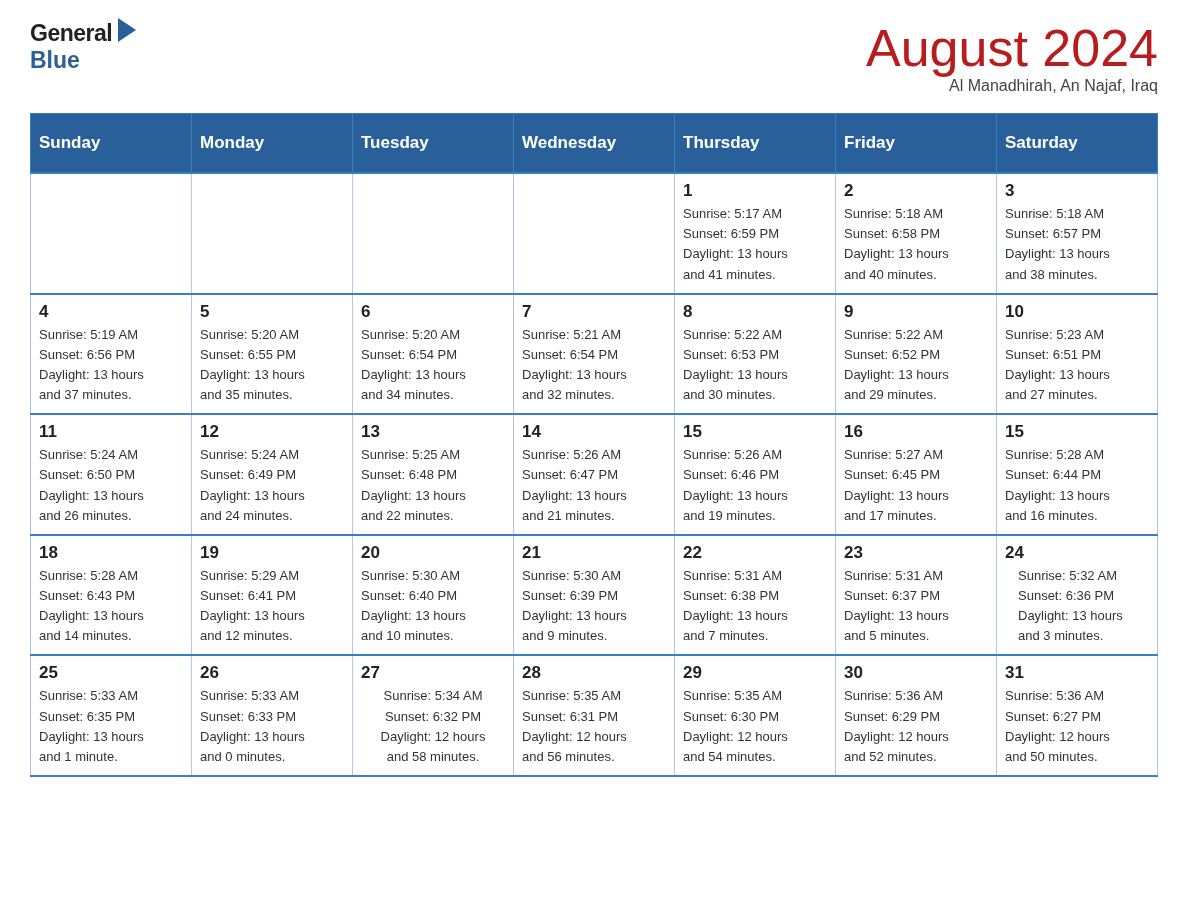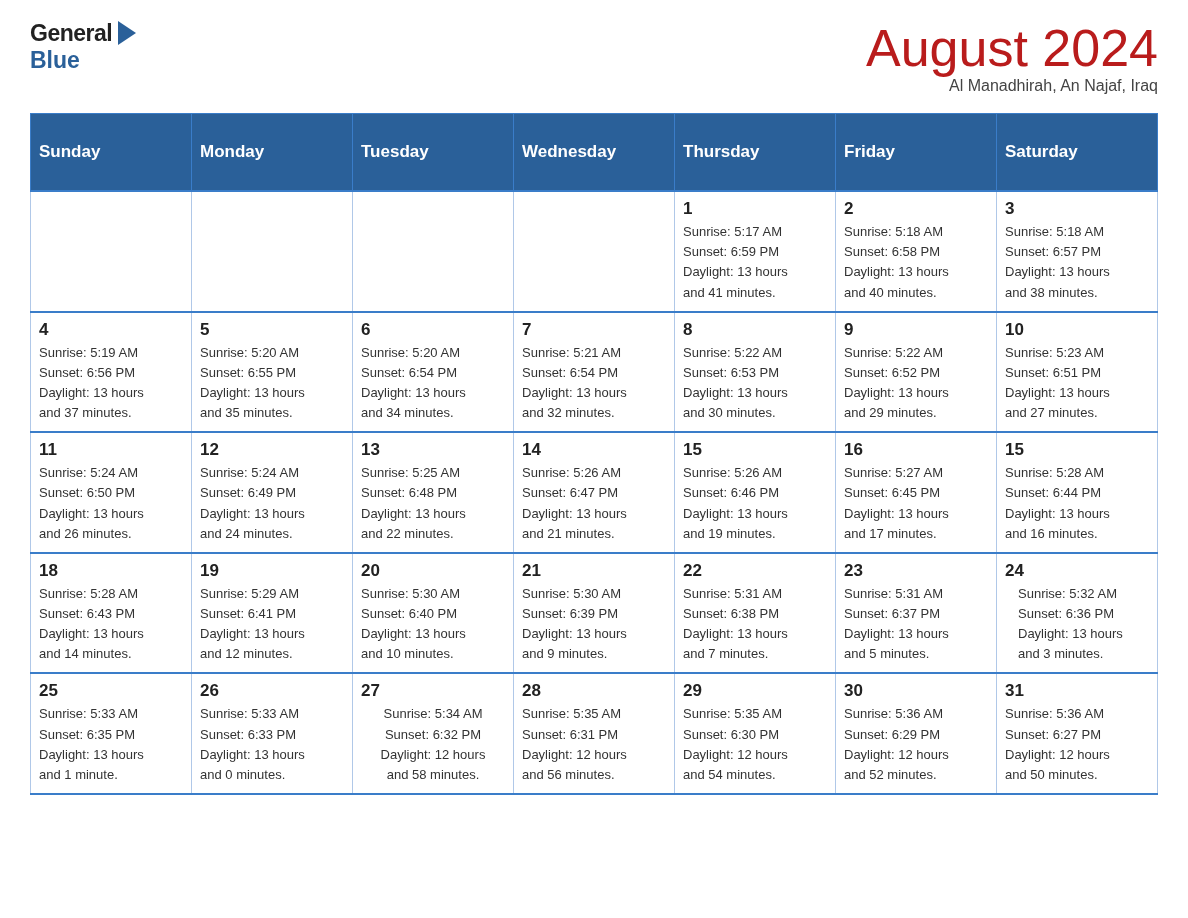--- a/index.html
+++ b/index.html
@@ -39,21 +39,21 @@
     .calendar {
       width: 100%;
       border-collapse: collapse;
       border: 1.5px solid #3a7dc9;
     }
     .calendar th {
       background: #2a6099;
       color: #fff;
       font-size: 17px;
       font-weight: bold;
-      padding: 28px 8px;
+      padding: 19px 8px;
       text-align: left;
       border: 1px solid #3a7dc9;
     }
     .calendar td {
       vertical-align: top;
       padding: 7px 8px 8px 8px;
       border: 1px solid #b0c8e8;
       min-height: 100px;
       width: 14.28%;
       font-size: 13.5px;
@@ -73,21 +73,21 @@
     .day-info {
       font-size: 13px;
       color: #333;
       line-height: 1.55;
     }
     .empty-cell {
       background: #f5f5f5;
     }
     .logo-row {
       display: flex;
-      align-items: flex-end;
+      align-items: flex-start;
       gap: 4px;
     }
     .logo-general {
       font-size: 23px;
       font-weight: bold;
       color: #222;
       letter-spacing: -0.5px;
     }
     .logo-arrow {
       display: inline-block;

